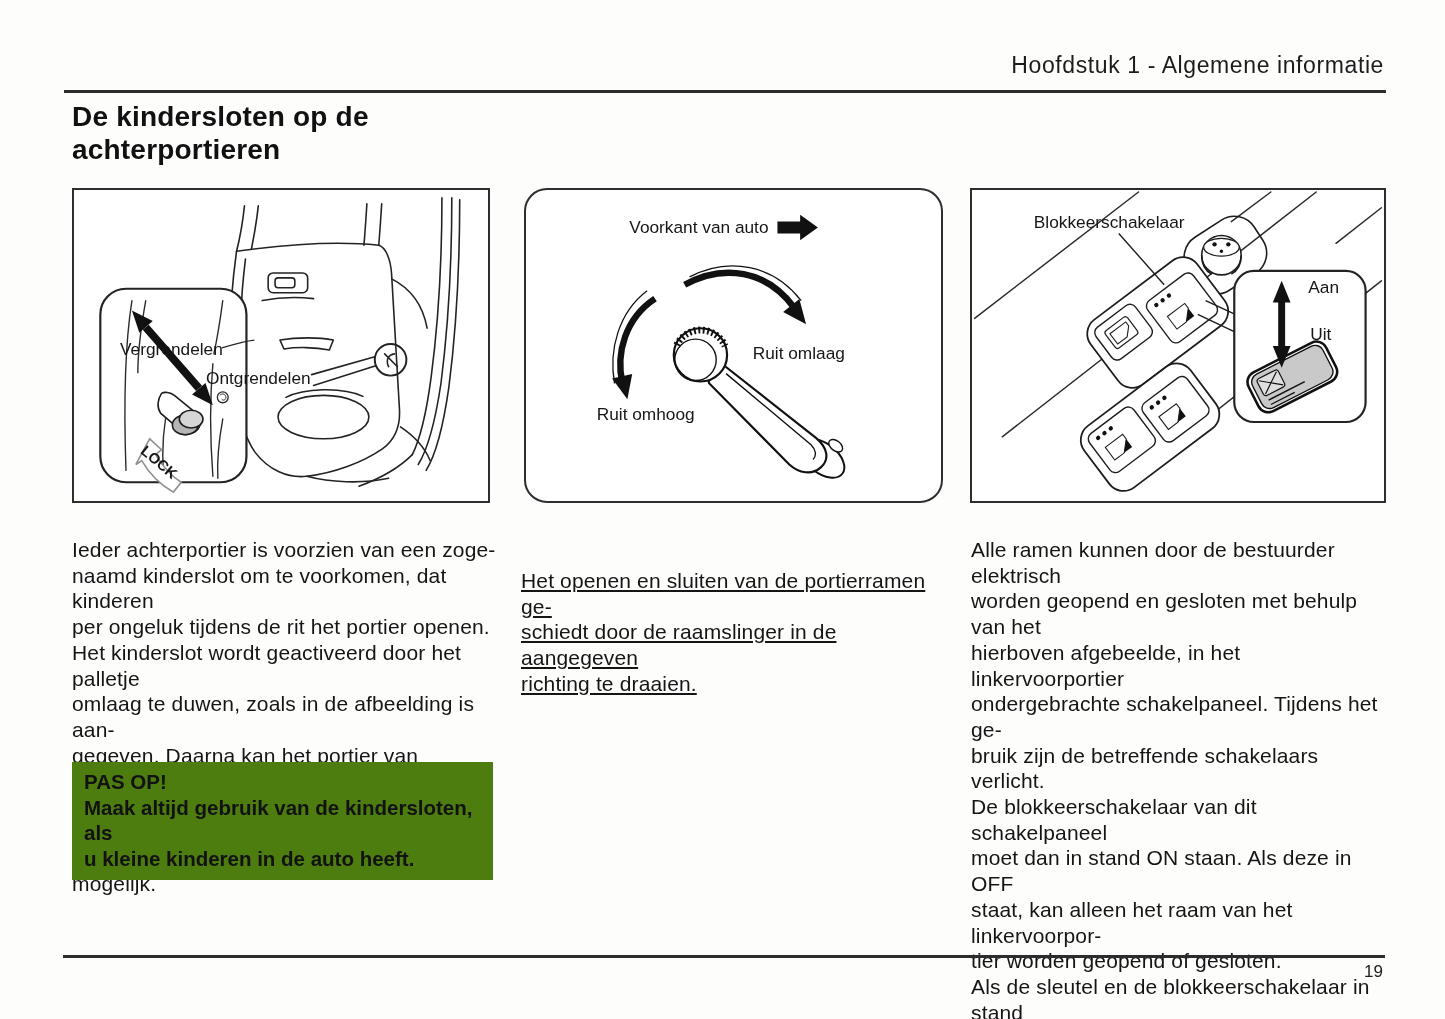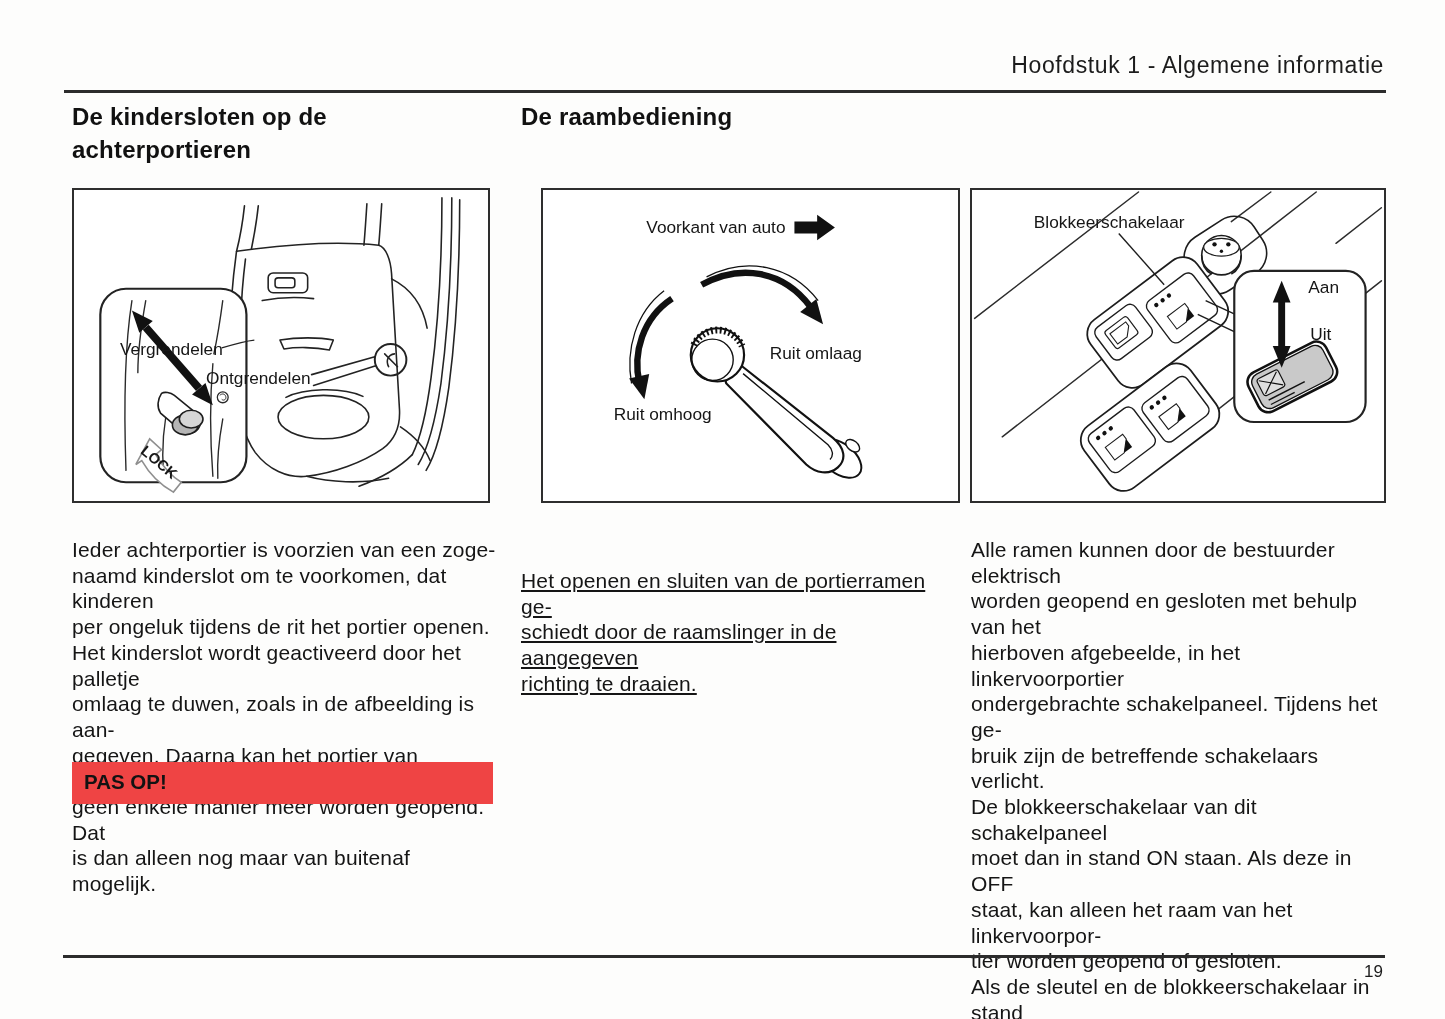--- a/index.html
+++ b/index.html
@@ -9,33 +9,33 @@
     font-family:"Liberation Sans", sans-serif; color:#161616; overflow:hidden;
   }
   .header-title {
     position:absolute; top:52px; right:61px; font-size:23px; letter-spacing:.6px; color:#1c1c1c;
   }
   .rule { position:absolute; background:#2c2c2c; height:3px; }
   .header-rule { top:90px; left:64px; width:1322px; }
   .footer-rule { top:955px; left:63px; width:1322px; }
   .page-number { position:absolute; top:962px; right:62px; font-size:17px; color:#1c1c1c; }
   .col-title {
-    position:absolute; font-size:24px; font-weight:bold; line-height:33px;
+    position:absolute; font-size:28px; font-weight:bold; line-height:33px;
     letter-spacing:.2px; white-space:pre-line; color:#111;
   }
   .figure {
     position:absolute; top:188px; height:315px; border:2px solid #2e2e2e; background:#fff;
   }
   .figure svg { display:block; width:100%; height:100%; }
   .body-text {
     position:absolute; font-size:21px; line-height:25.7px; letter-spacing:.15px;
     white-space:pre-line; color:#151515;
   }
   .warning {
-    position:absolute; left:72px; top:762px; width:421px; background:#ef4444;
+    position:absolute; left:72px; top:762px; width:421px; background:#4d7c0f;
     padding:7px 14px 9px 12px; font-weight:bold; font-size:20.5px; line-height:25.5px;
     color:#121212;
   }
   .warning .w-lines { white-space:pre-line; }
   svg text { font-family:"Liberation Sans", sans-serif; fill:#161616; }
 </style>
 </head>
 <body>
 
 <div class="page">
@@ -124,25 +124,26 @@
 naamd kinderslot om te voorkomen, dat kinderen
 per ongeluk tijdens de rit het portier openen.
 Het kinderslot wordt geactiveerd door het palletje
 omlaag te duwen, zoals in de afbeelding is aan-
 gegeven. Daarna kan het portier van binnenuit op
 geen enkele manier meer worden geopend. Dat
 is dan alleen nog maar van buitenaf mogelijk.</div>
 
   <div class="warning">
     <div class="w-title">PAS OP!</div>
-  </div>
-
-  <div class="col-title" style="left:521px; top:100px; width:420px;">De raambediening</div>
-
-  <div class="figure" style="left:541px; width:419px;">
+    <div class="w-lines">Maak altijd gebruik van de kindersloten, als
+u kleine kinderen in de auto heeft.</div>
+  </div>
+
+
+  <div class="figure" style="left:524px; width:419px;border-radius:23px;">
     <svg viewBox="0 0 419 315">
 
       <text x="104" y="44" font-size="17.5">Voorkant van auto</text>
       <polygon points="254,32 277,32 277,25 295,38 277,51 277,44 254,44" fill="#111"></polygon>
 
       <ellipse cx="300" cy="272" rx="25" ry="15" transform="rotate(38 300 272)" fill="#ffffff" stroke="#111" stroke-width="2"></ellipse>
       <ellipse cx="313" cy="259" rx="8" ry="5" transform="rotate(38 313 259)" fill="#ffffff" stroke="#111" stroke-width="1.4"></ellipse>
 
       <path d="M 199,177 L 293,251 C 305,261 307,273 298,281 C 289,289 276,287 266,278 L 185,196 C 182,188 188,180 199,177 Z" fill="#ffffff" stroke="#111" stroke-width="2.2"></path>
       <path d="M 202,186 L 288,258 C 293,263 294,269 290,273" fill="none" stroke="#111" stroke-width="1.4"></path>

